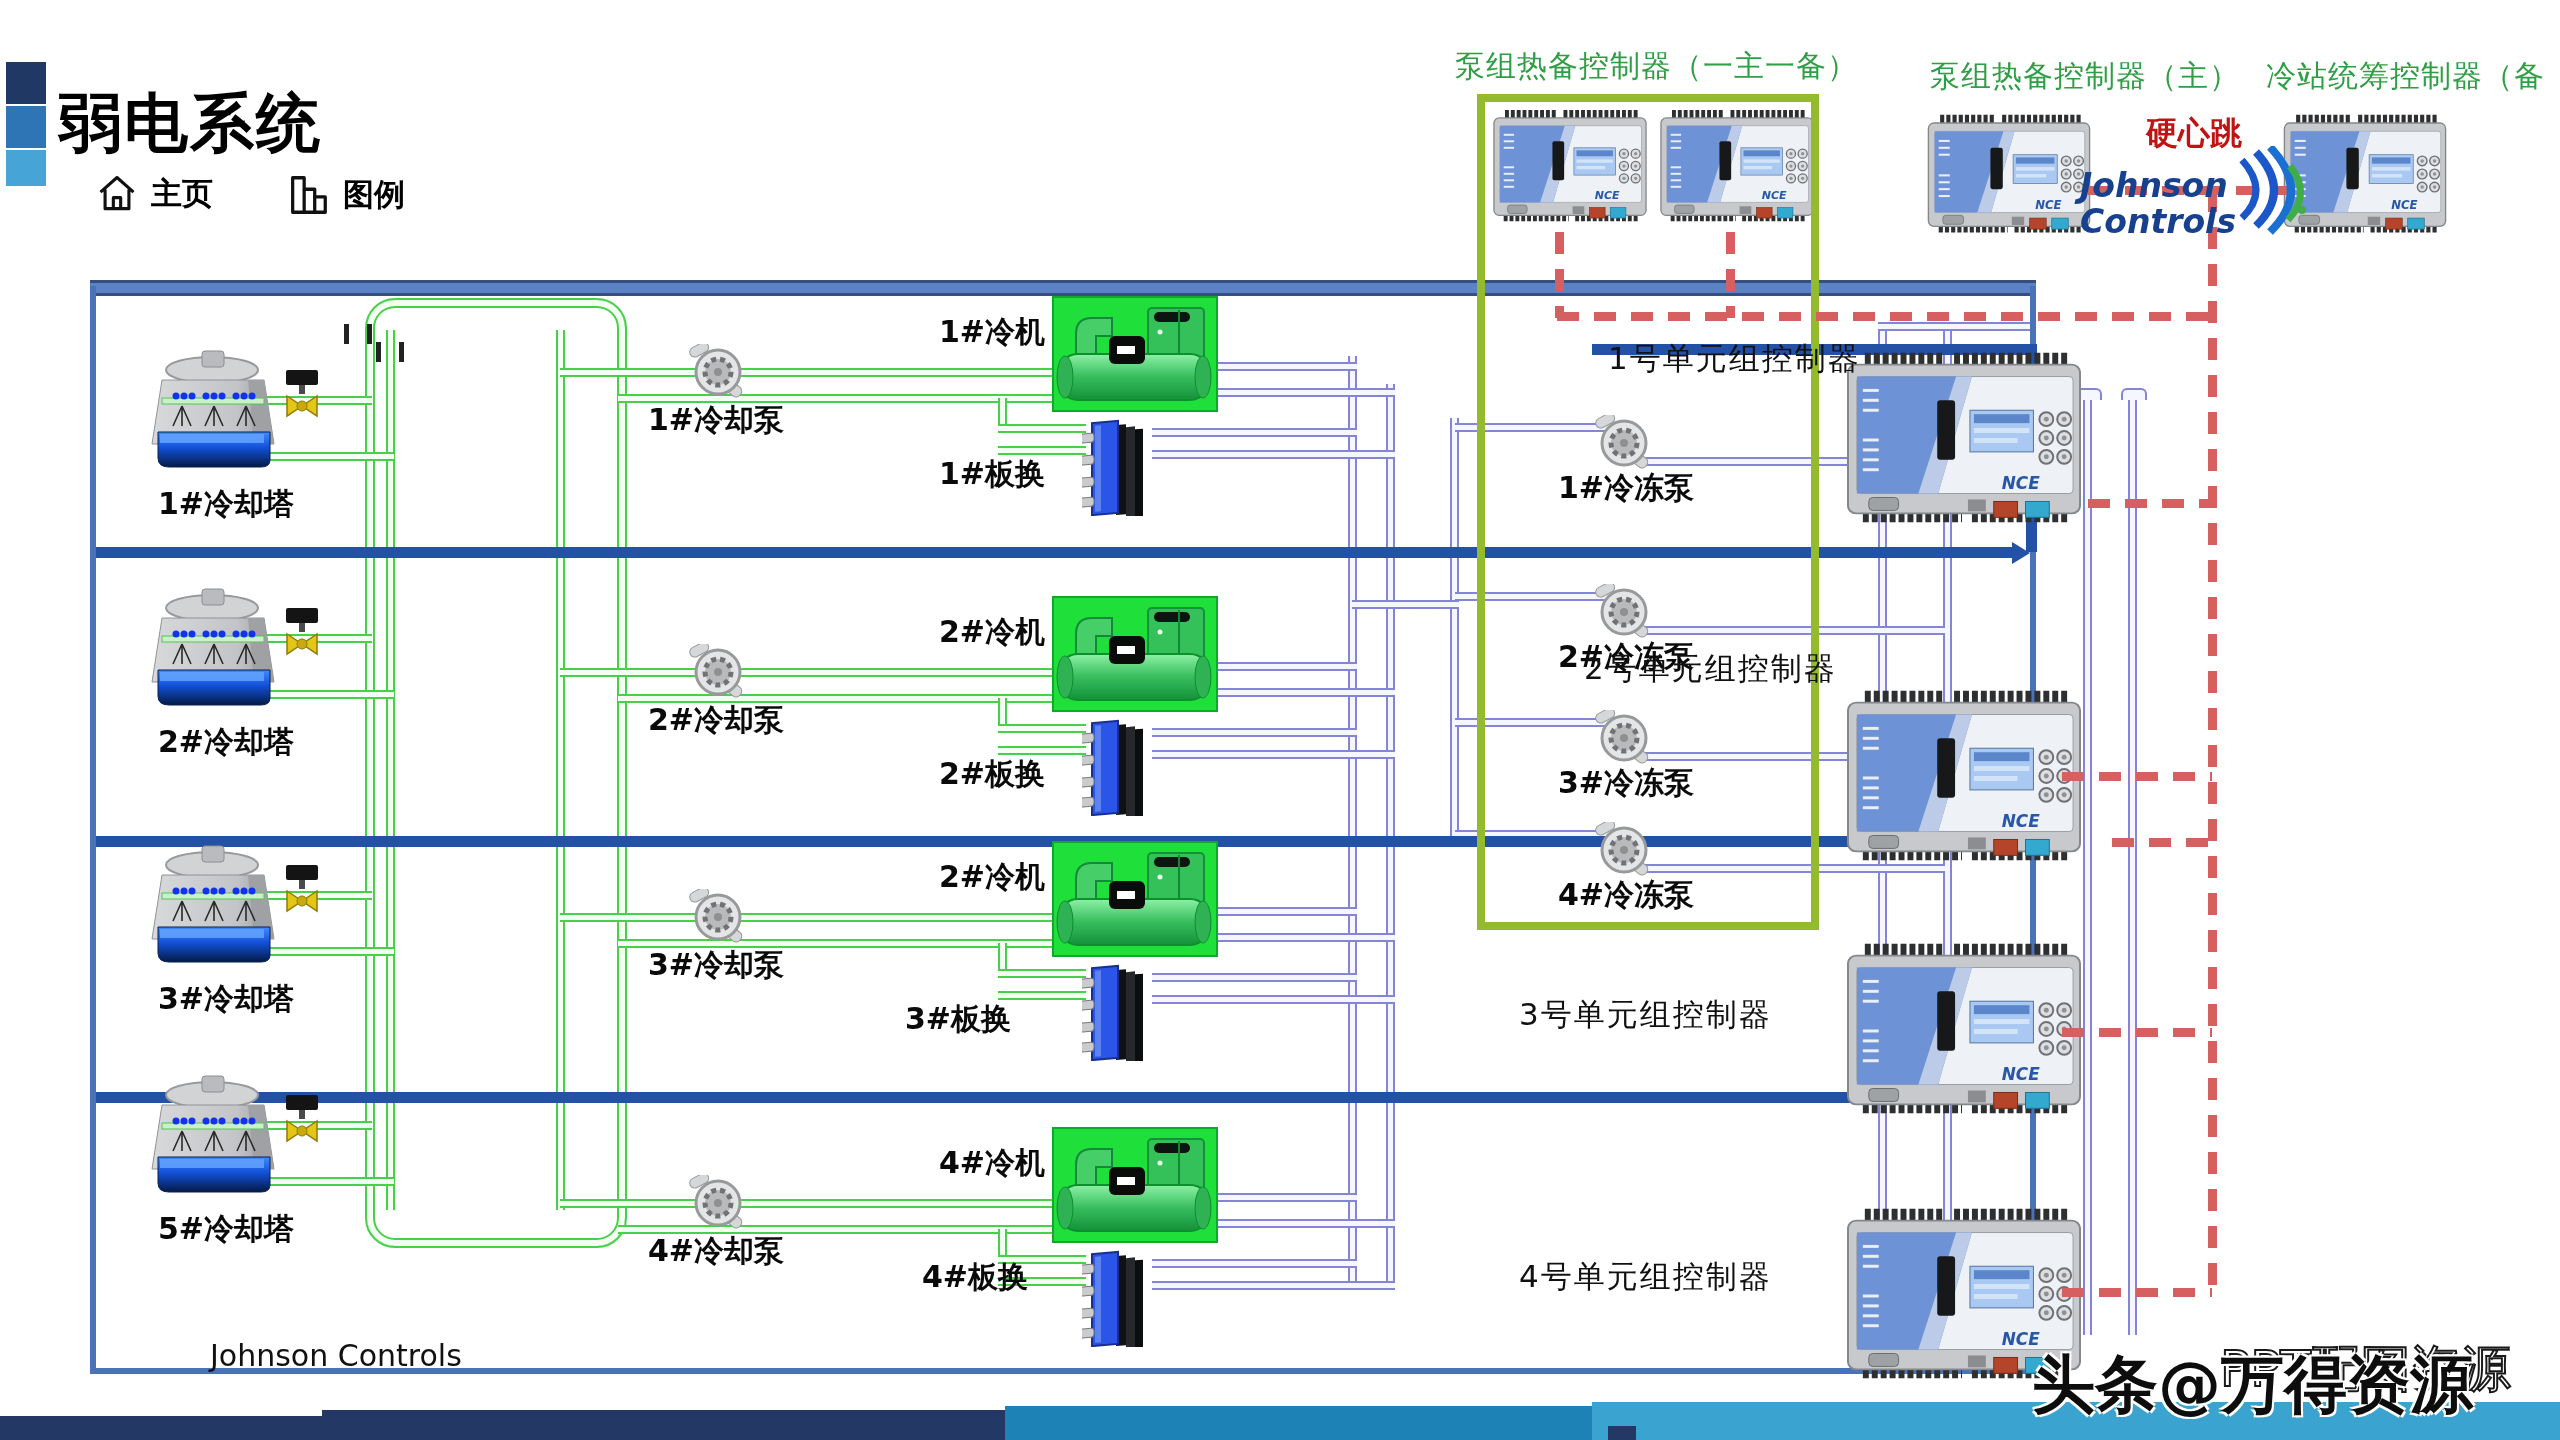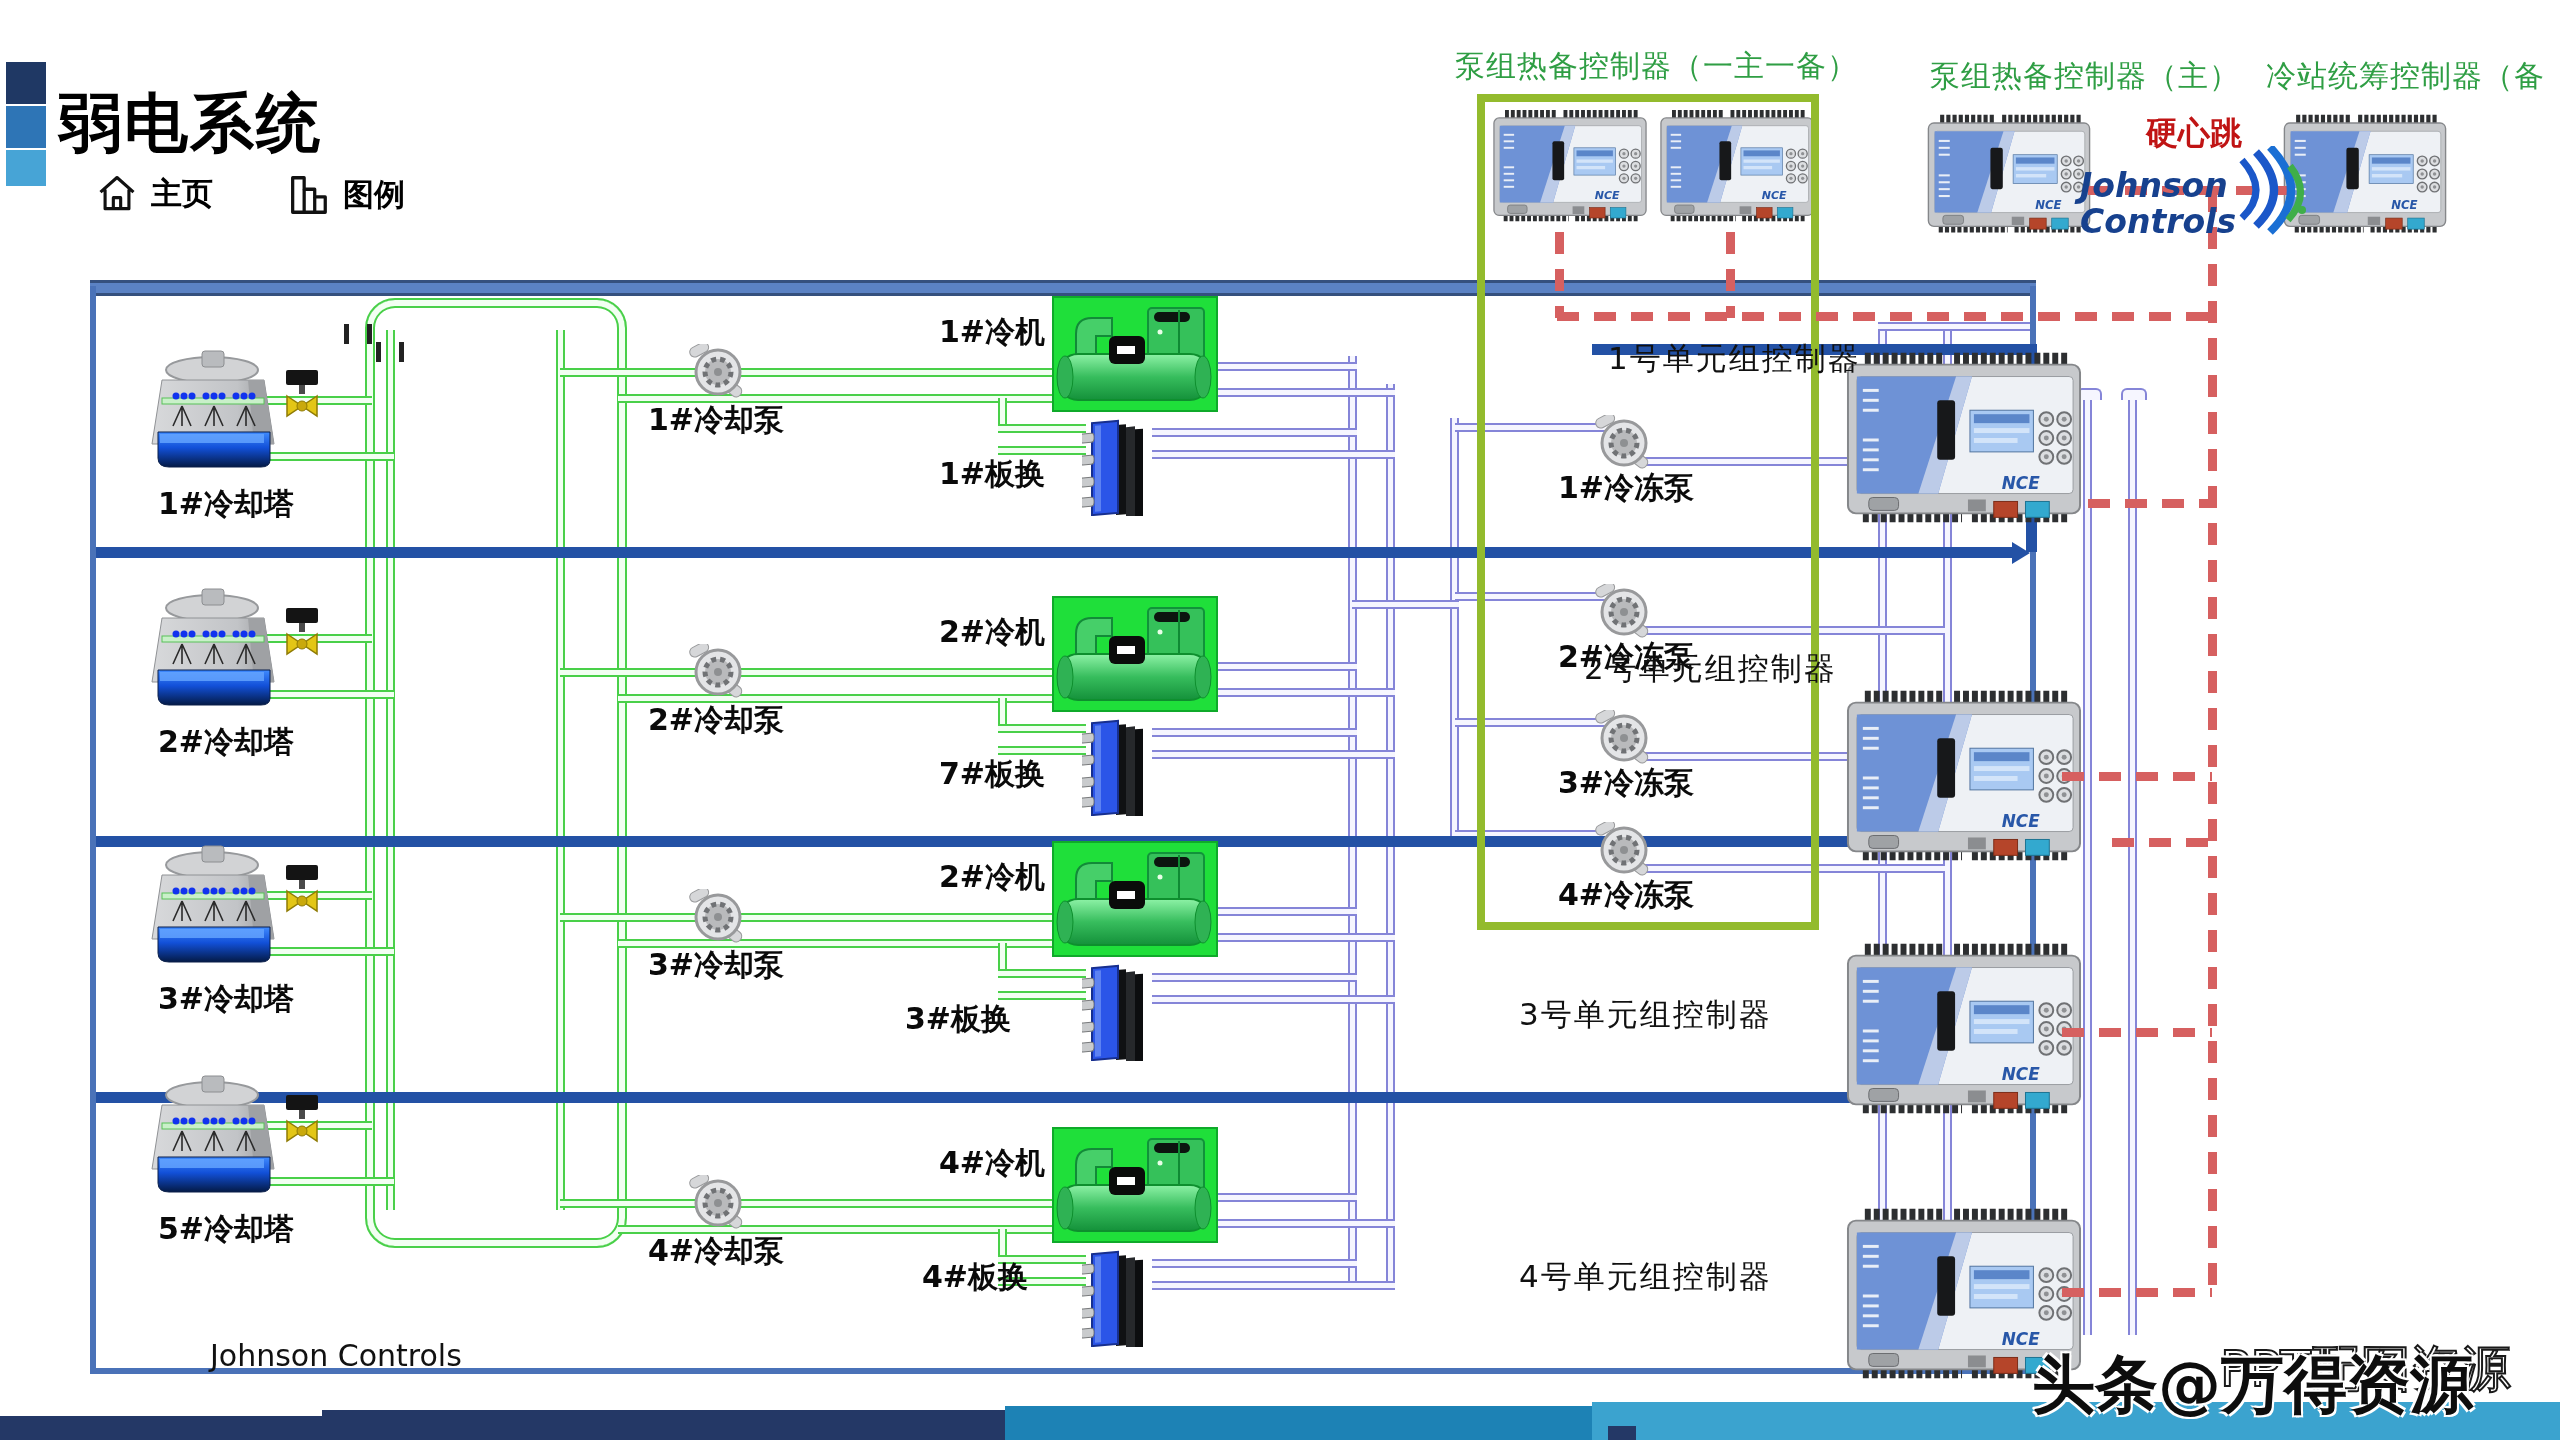--- a/index.html
+++ b/index.html
@@ -429,21 +429,21 @@
   <svg class="eqp" style="left:1082px;top:712px;" width="74" height="104">
       <use href="#hx"></use>
     </svg>
   <svg class="eqp" style="left:1082px;top:957px;" width="74" height="104">
       <use href="#hx"></use>
     </svg>
   <svg class="eqp" style="left:1082px;top:1243px;" width="74" height="104">
       <use href="#hx"></use>
     </svg>
   <div class="eq-label" style="left:905px;top:454px;width:140px;text-align:right;">1#板换</div>
-  <div class="eq-label" style="left:905px;top:754px;width:140px;text-align:right;">7#板换</div>
+  <div class="eq-label" style="left:905px;top:754px;width:140px;text-align:right;">2#板换</div>
   <div class="eq-label" style="left:905px;top:999px;width:140px;">3#板换</div>
   <div class="eq-label" style="left:905px;top:1257px;width:140px;text-align:center;">4#板换</div>
 
   <svg class="eqp" style="left:1594px;top:415px;" width="60" height="60">
       <use href="#pump"></use>
     </svg>
   <svg class="eqp" style="left:1594px;top:584px;" width="60" height="60">
       <use href="#pump"></use>
     </svg>
   <svg class="eqp" style="left:1594px;top:710px;" width="60" height="60">

